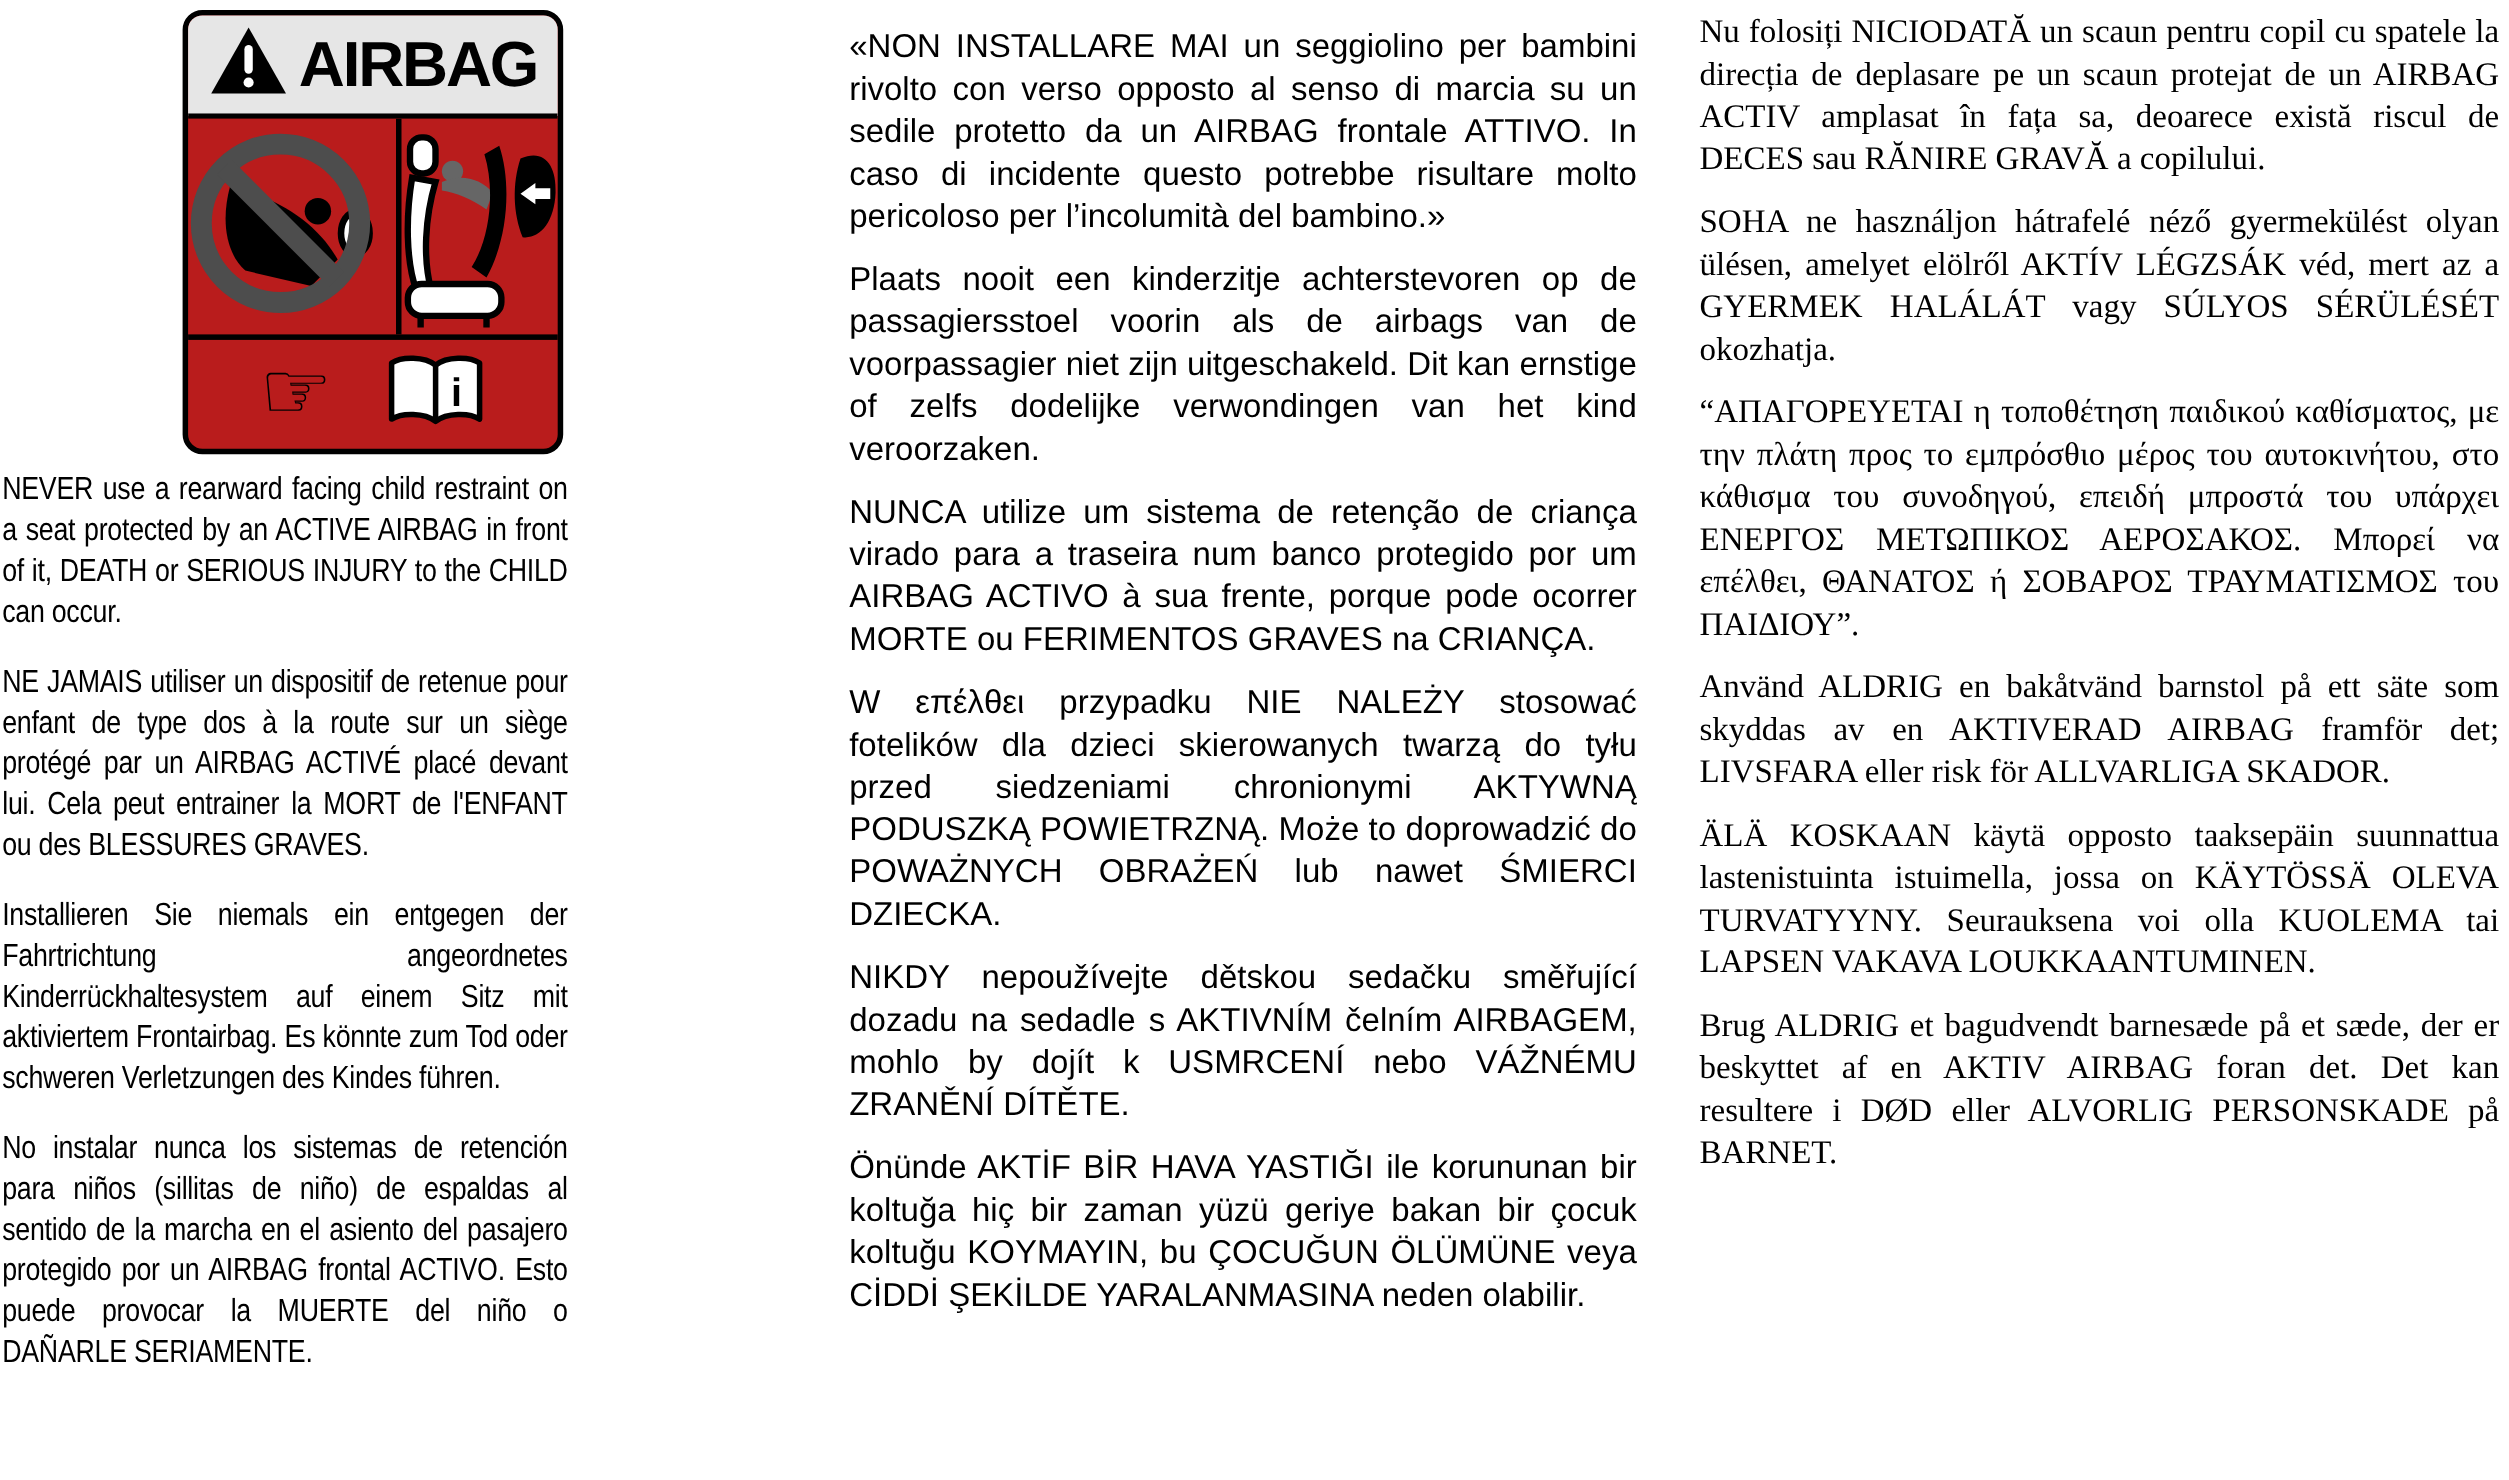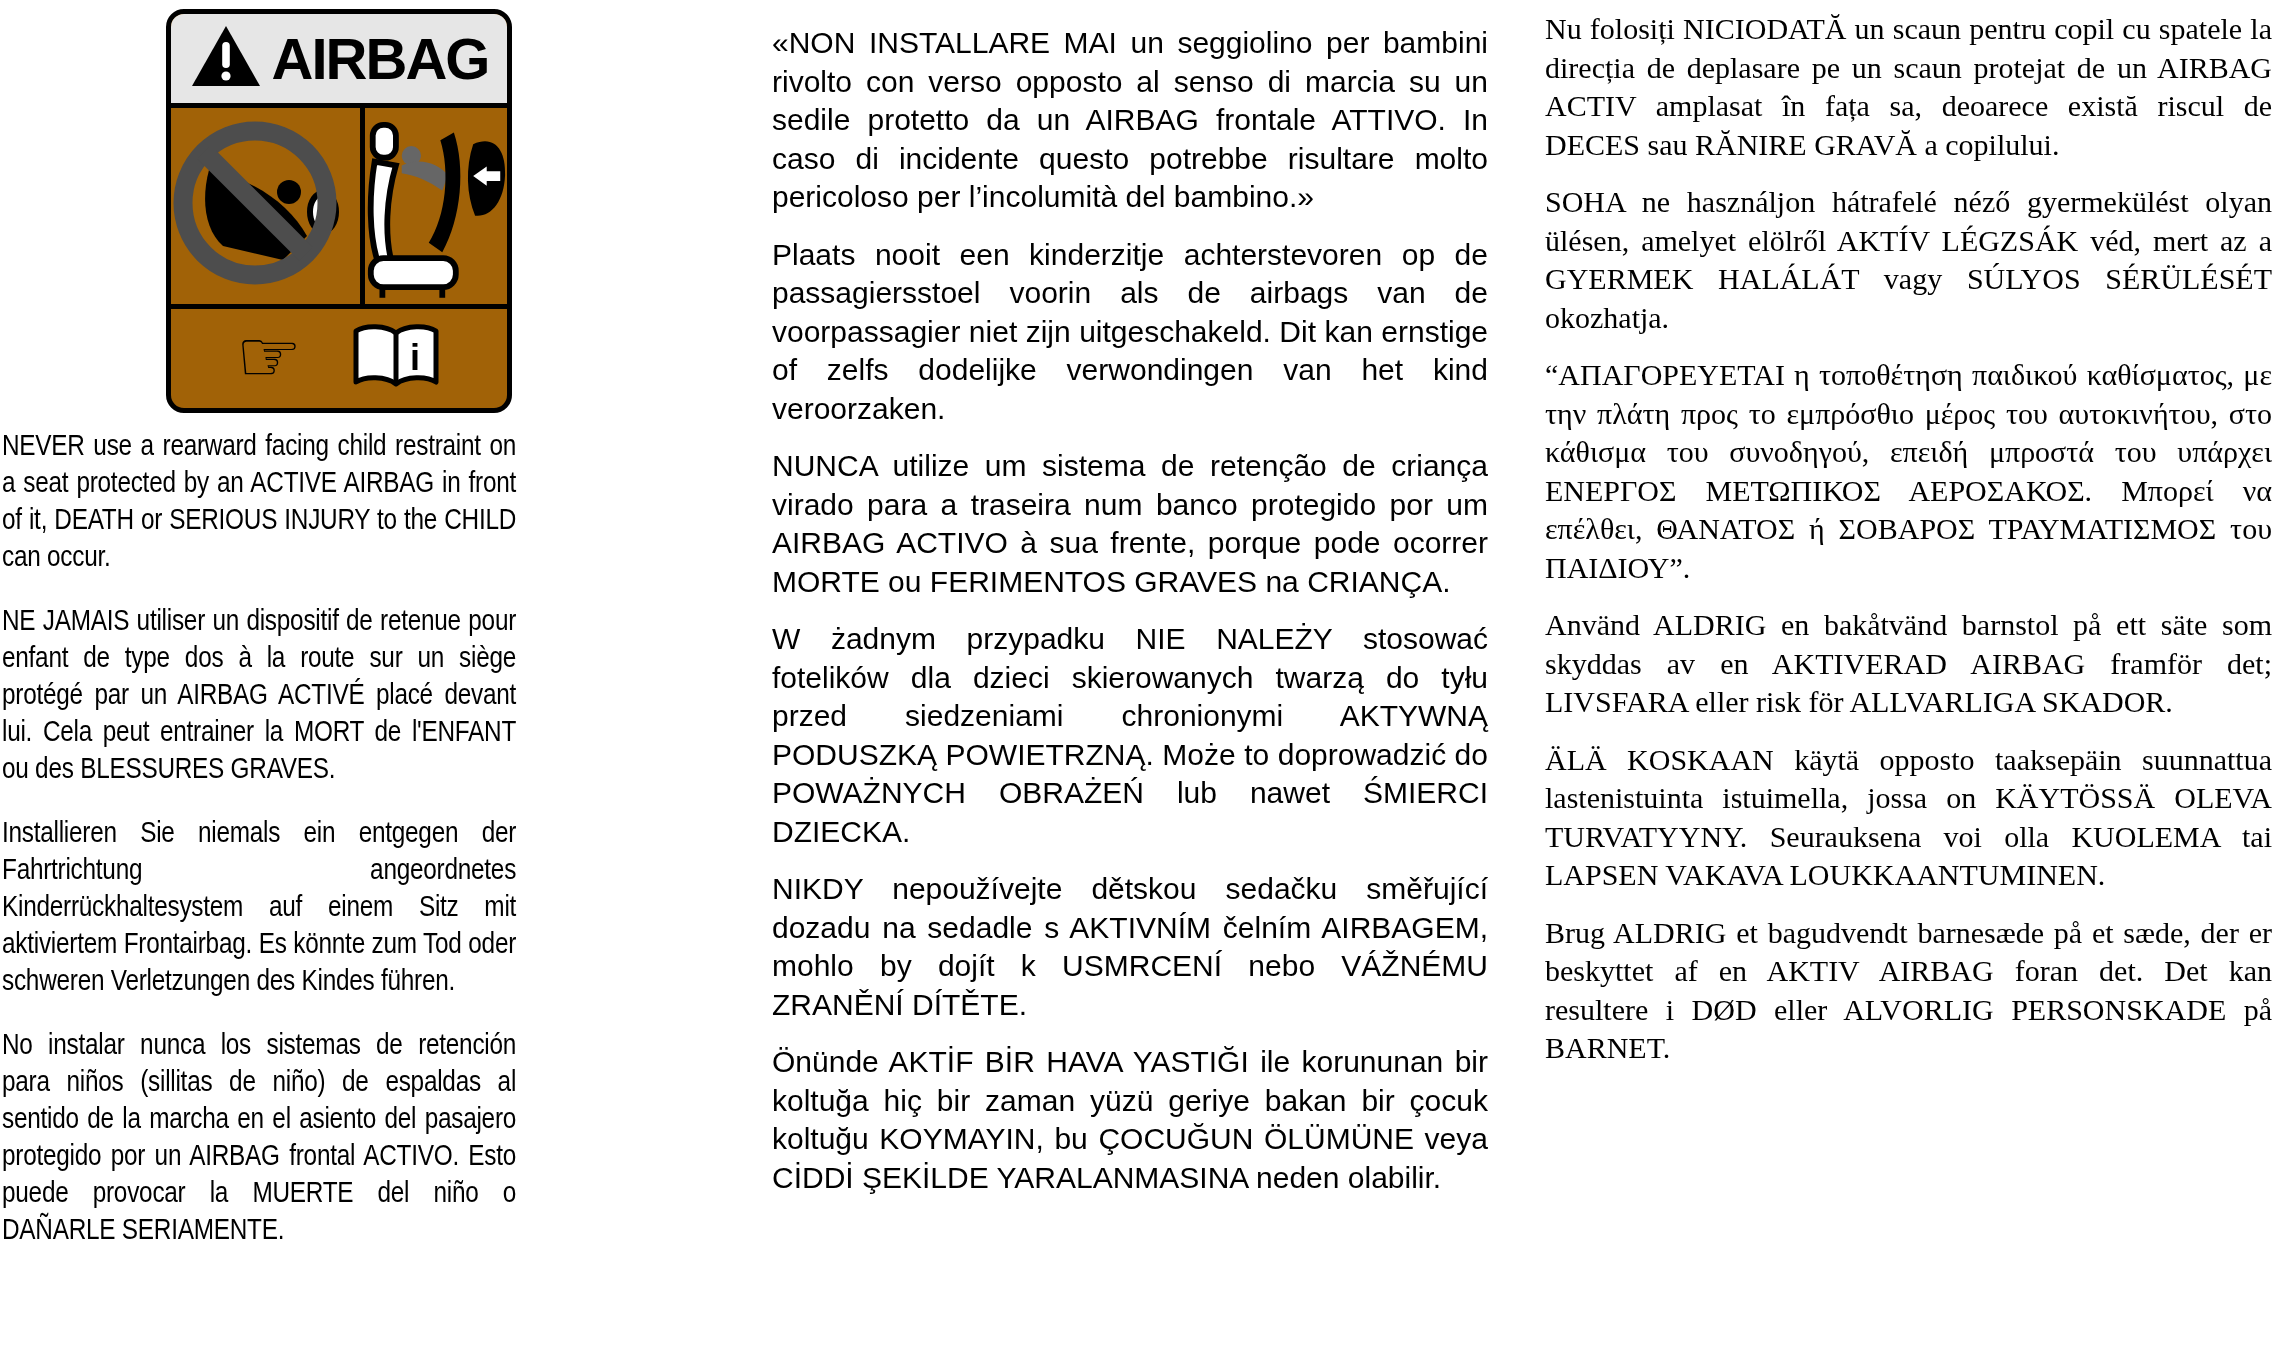--- a/index.html
+++ b/index.html
@@ -30,21 +30,21 @@
     font-size:29px;line-height:37px;
     font-weight:400;letter-spacing:-0.3px;
     text-align:justify;
   }
 
   
   .label-box{
     position:relative;margin-left:164px;margin-top:9px;
     width:336px;height:394px;
     border:5px solid #000;border-radius:18px;
-    background:#a16207;box-sizing:content-box;
+    background:#b91c1c;box-sizing:content-box;
   }
   .label-header{
     height:89px;background:#e6e6e6;
     border-bottom:5px solid #000;
     border-radius:13px 13px 0 0;
     display:flex;align-items:center;justify-content:center;gap:10px;
   }
   .label-title{
     font-size:58px;font-weight:700;letter-spacing:-2px;
     font-family:"Liberation Sans",sans-serif;
@@ -128,21 +128,21 @@
     <p>NE JAMAIS utiliser un dispositif de retenue pour enfant de type dos à la route sur un siège protégé par un AIRBAG ACTIVÉ placé devant lui. Cela peut entrainer la MORT de l'ENFANT ou des BLESSURES GRAVES.</p>
     <p>Installieren Sie niemals ein entgegen der Fahrtrichtung angeordnetes Kinderrückhaltesystem auf einem Sitz mit aktiviertem Frontairbag. Es könnte zum Tod oder schweren Verletzungen des Kindes führen.</p>
     <p>No instalar nunca los sistemas de retención para niños (sillitas de niño) de espaldas al sentido de la marcha en el asiento del pasajero protegido por un AIRBAG frontal ACTIVO. Esto puede provocar la MUERTE del niño o DAÑARLE SERIAMENTE.</p>
   </div>
 </div>
 
 <div class="col col-mid">
   <p>«NON INSTALLARE MAI un seggiolino per bambini rivolto con verso opposto al senso di marcia su un sedile protetto da un AIRBAG frontale ATTIVO. In caso di incidente questo potrebbe risultare molto pericoloso per l’incolumità del bambino.»</p>
   <p>Plaats nooit een kinderzitje achterstevoren op de passagiersstoel voorin als de airbags van de voorpassagier niet zijn uitgeschakeld. Dit kan ernstige of zelfs dodelijke verwondingen van het kind veroorzaken.</p>
   <p>NUNCA utilize um sistema de retenção de criança virado para a traseira num banco protegido por um AIRBAG ACTIVO à sua frente, porque pode ocorrer MORTE ou FERIMENTOS GRAVES na CRIANÇA.</p>
-  <p>W żadnym przypadku NIE NALEŻY stosować fotelików dla dzieci skierowanych twarzą do tyłu przed siedzeniami chronionymi AKTYWNĄ PODUSZKĄ POWIETRZNĄ. Może to doprowadzić do POWAŻNYCH OBRAŻEŃ lub nawet ŚMIERCI DZIECKA.</p>
+  <p>W επέλθει przypadku NIE NALEŻY stosować fotelików dla dzieci skierowanych twarzą do tyłu przed siedzeniami chronionymi AKTYWNĄ PODUSZKĄ POWIETRZNĄ. Może to doprowadzić do POWAŻNYCH OBRAŻEŃ lub nawet ŚMIERCI DZIECKA.</p>
   <p>NIKDY nepoužívejte dětskou sedačku směřující dozadu na sedadle s AKTIVNÍM čelním AIRBAGEM, mohlo by dojít k USMRCENÍ nebo VÁŽNÉMU ZRANĚNÍ DÍTĚTE.</p>
   <p>Önünde AKTİF BİR HAVA YASTIĞI ile korununan bir koltuğa hiç bir zaman yüzü geriye bakan bir çocuk koltuğu KOYMAYIN, bu ÇOCUĞUN ÖLÜMÜNE veya CİDDİ ŞEKİLDE YARALANMASINA neden olabilir.</p>
 </div>
 
 <div class="col col-right">
   <p>Nu folosiți NICIODATĂ un scaun pentru copil cu spatele la direcția de deplasare pe un scaun protejat de un AIRBAG ACTIV amplasat în fața sa, deoarece există riscul de DECES sau RĂNIRE GRAVĂ a copilului.</p>
   <p>SOHA ne használjon hátrafelé néző gyermekülést olyan ülésen, amelyet elölről AKTÍV LÉGZSÁK véd, mert az a GYERMEK HALÁLÁT vagy SÚLYOS SÉRÜLÉSÉT okozhatja.</p>
   <p>“ΑΠΑΓΟΡΕΥΕΤΑΙ η τοποθέτηση παιδικού καθίσματος, με την πλάτη προς το εμπρόσθιο μέρος του αυτοκινήτου, στο κάθισμα του συνοδηγού, επειδή μπροστά του υπάρχει ΕΝΕΡΓΟΣ ΜΕΤΩΠΙΚΟΣ ΑΕΡΟΣΑΚΟΣ. Μπορεί να επέλθει, ΘΑΝΑΤΟΣ ή ΣΟΒΑΡΟΣ ΤΡΑΥΜΑΤΙΣΜΟΣ του ΠΑΙΔΙΟΥ”.</p>
   <p>Använd ALDRIG en bakåtvänd barnstol på ett säte som skyddas av en AKTIVERAD AIRBAG framför det; LIVSFARA eller risk för ALLVARLIGA SKADOR.</p>
   <p>ÄLÄ KOSKAAN käytä opposto taaksepäin suunnattua lastenistuinta istuimella, jossa on KÄYTÖSSÄ OLEVA TURVATYYNY. Seurauksena voi olla KUOLEMA tai LAPSEN VAKAVA LOUKKAANTUMINEN.</p>

